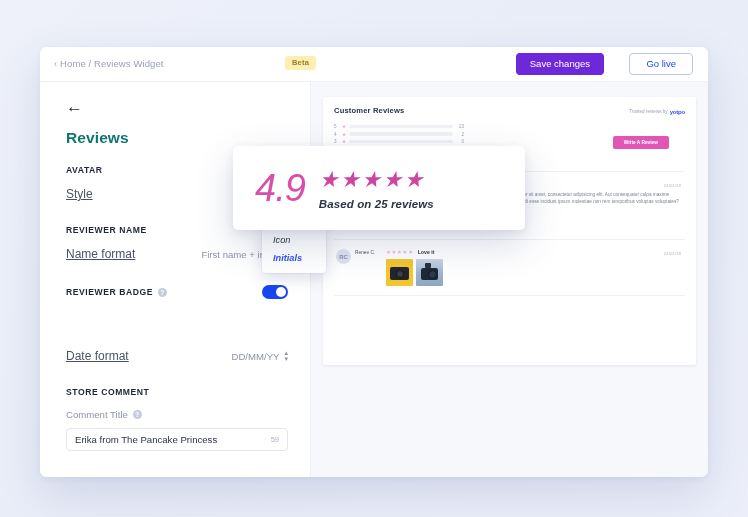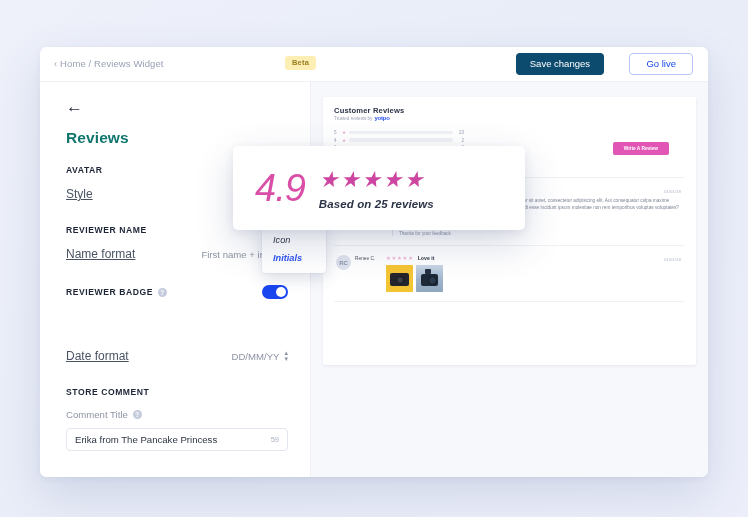--- a/index.html
+++ b/index.html
@@ -53,21 +53,21 @@
     font-size: 7.5px;
     font-weight: bold;
     padding: 2px 7px 3px;
     border-radius: 3px;
     letter-spacing: .2px;
   }
   .btn-save {
     position: absolute;
     right: 104px;
     top: 6px;
-    background: #0c4a6e;
+    background: #6d28d9;
     color: #fff;
     border: none;
     border-radius: 4px;
     font-size: 9.5px;
     font-family: "Liberation Sans", sans-serif;
     padding: 0 14px;
     height: 22px;
     line-height: 22px;
     cursor: pointer;
     white-space: nowrap;
@@ -253,21 +253,20 @@
     border-radius: 2px;
     box-shadow: 0 1px 3px rgba(60,70,100,.09);
     padding: 9px 11px;
     position: relative;
     overflow: hidden;
   }
   .widget-head {
     display: flex;
     align-items: baseline;
     justify-content: space-between;
-    flex-direction: column;
   }
   .widget-title {
     font-size: 7.6px;
     font-weight: bold;
     color: #2b3346;
     letter-spacing: .15px;
   }
   .trusted {
     font-size: 4.6px;
     color: #9aa2b4;

